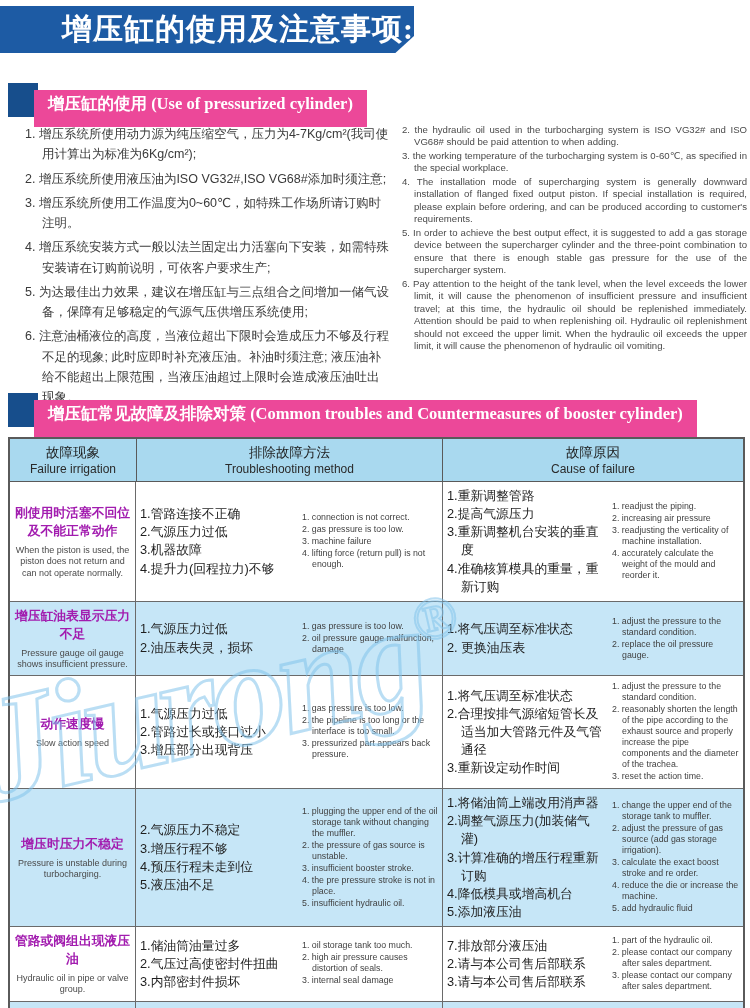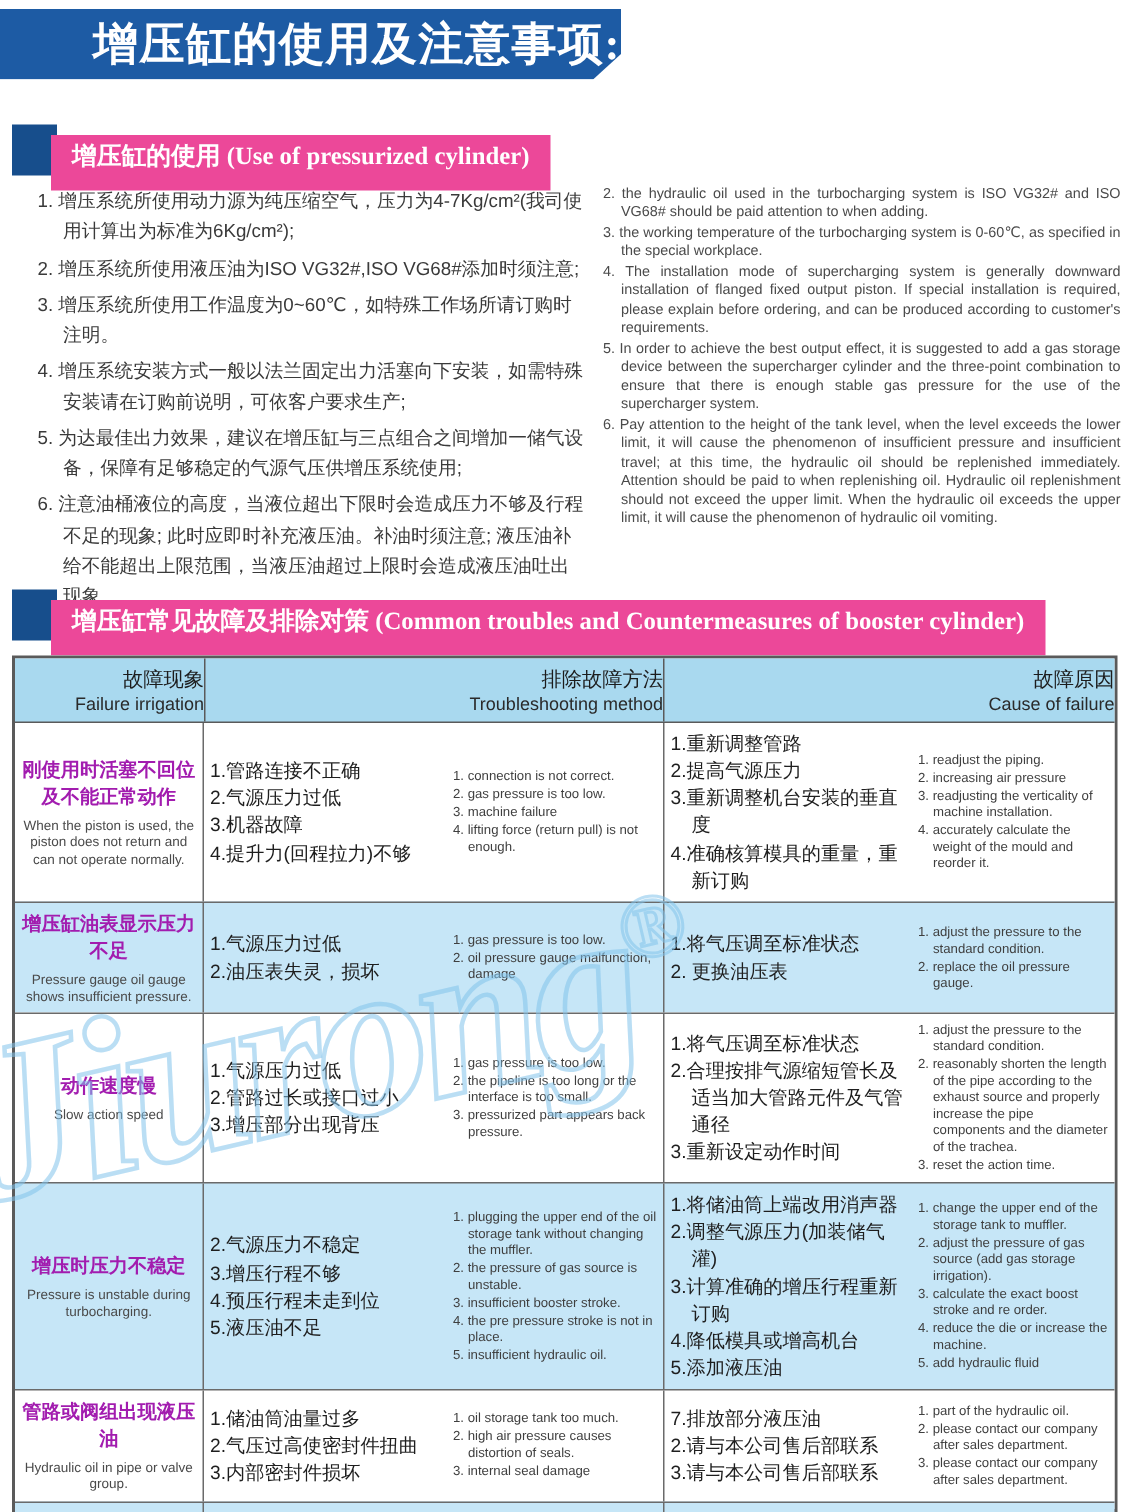--- a/index.html
+++ b/index.html
@@ -56,21 +56,21 @@
   
   .trouble-table {
     position:absolute; top:437px; left:8px; width:737px; height:571px;
     border:2px solid #5a5a5a; background:#fff; z-index:2;
   }
   .t-head {
     display:grid; grid-template-columns:126px 306px 301px; height:43px;
     background:#a9d9ef; border-bottom:1px solid #5a5a5a;
   }
   .t-head .hcell {
-    display:flex; flex-direction:column; justify-content:center; align-items:flex-end;
+    display:flex; flex-direction:column; justify-content:center; align-items:center;
   }
   .t-head .hcell + .hcell { border-left:1px solid #5a5a5a; }
   .t-head .h-cn { font-size:13.5px; color:#1c1c1c; }
   .t-head .h-en { font-size:12px; color:#2a2a2a; }
   .t-row {
     display:grid; grid-template-columns:126px 162px 144px 166px 135px;
     border-top:1px solid #6a6a6a; background:#fff;
   }
   .t-row:first-of-type { border-top:none; }
   .t-row.alt { background:#c6e6f7; }

